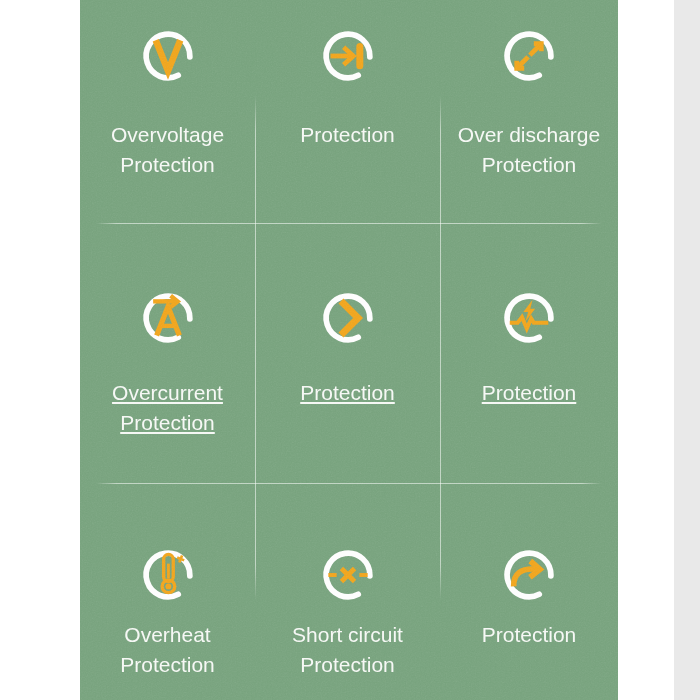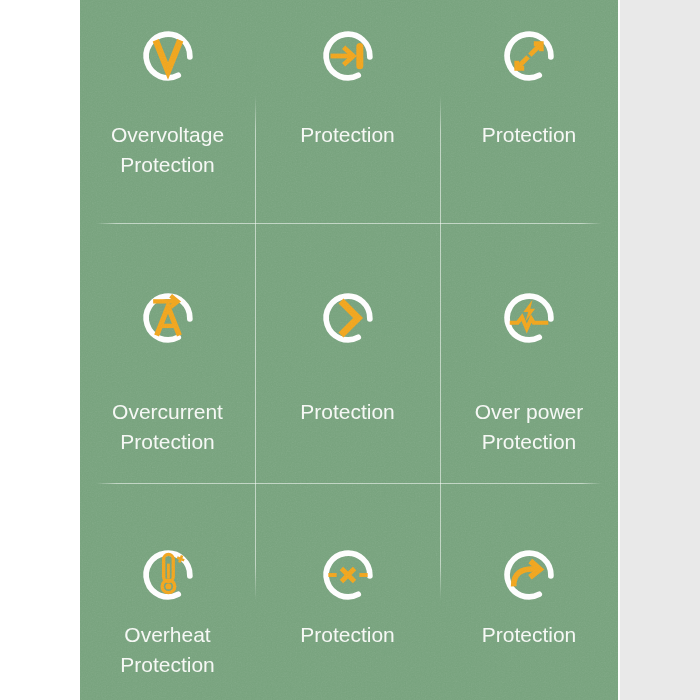--- a/index.html
+++ b/index.html
@@ -5,21 +5,21 @@
   :root{
     --page-bg:#ffffff;
     --panel-bg:#77a27d;
     --icon-accent:#f0a41e;
     --icon-ring:#fdfdfd;
     --label-color:#f6f8f5;
   }
   *{margin:0;padding:0;box-sizing:border-box;}
   html,body{background:#e9e9e9;}
   .screen{
-    position:relative;width:620px;height:700px;overflow:hidden;
+    position:relative;width:674px;height:700px;overflow:hidden;
     background:var(--page-bg);
     font-family:"Liberation Sans","DejaVu Sans",sans-serif;
   }
   .side-bar{position:absolute;top:0;height:700px;background:var(--page-bg);}
   .side-bar.left{left:0;width:80px;}
   .side-bar.right{left:618px;width:82px;}
   .panel{
     position:absolute;left:80px;top:0;width:538px;height:700px;
     background:var(--panel-bg);
   }
@@ -37,21 +37,21 @@
   .cell.r1{padding-top:28px;}
   .cell.r2{padding-top:67px;}
   .cell.r3{padding-top:64px;}
   .icon{width:56px;height:56px;display:block;}
   .icon svg{width:56px;height:56px;display:block;}
   .ring{stroke:var(--icon-ring);stroke-width:6.5;fill:none;stroke-linecap:round;}
   .gly{stroke:var(--icon-accent);fill:none;}
   .gfill{fill:var(--icon-accent);stroke:none;}
   .label{color:var(--label-color);font-size:21px;line-height:29.5px;font-weight:400;}
   .cell.r1 .label{margin-top:36px;}
-  .cell.r2 .label{margin-top:51px;}
+  .cell.r2 .label{margin-top:32px;text-decoration:underline;}
   .cell.r3 .label{margin-top:17px;text-align:center;}
   .label span{display:block;}
   .gl{position:absolute;z-index:1;pointer-events:none;}
   .vline{
     width:1px;top:95px;height:505px;
     background:linear-gradient(to bottom,rgba(252,254,252,0),rgba(252,254,252,.55) 7%,rgba(252,254,252,.55) 93%,rgba(252,254,252,0));
   }
   .vline.v1{left:174.5px;}
   .vline.v2{left:359.5px;}
   .hline{
@@ -107,20 +107,21 @@
         <span class="icon">
           <svg viewBox="0 0 64 64">
             <path class="ring" d="M43.7 54.1 A25 25 0 1 1 57 32.9"></path>
             <path class="gly" d="M33 31 L46 18" stroke-width="5.5"></path>
             <path class="gly" d="M37.5 18 H46 V26.5" stroke-width="5.5"></path>
             <path class="gly" d="M31 33 L18 46" stroke-width="5.5"></path>
             <path class="gly" d="M18 37.5 V46 H26.5" stroke-width="5.5"></path>
           </svg>
         </span>
         <div class="label">
+          <span>Over discharge</span>
           <span>Protection</span>
         </div>
       </div>
 
       <div class="cell r2">
         <span class="icon">
           <svg viewBox="0 0 64 64">
             <path class="ring" d="M43.7 54.1 A25 25 0 1 1 57 32.9"></path>
             <path class="gly" d="M15 13 H41" stroke-width="5"></path>
             <path class="gly" d="M35 6.5 L43 13 L35 19.5" stroke-width="5"></path>
@@ -148,21 +149,20 @@
 
       <div class="cell r2">
         <span class="icon">
           <svg viewBox="0 0 64 64">
             <path class="ring" d="M43.7 54.1 A25 25 0 1 1 57 32.9"></path>
             <path class="gly" d="M10 37.5 H19 L24 31 L29.5 44 L34.5 32.5 L37.5 37.5 H54" stroke-width="4.5"></path>
             <path class="gfill" d="M36 11 L25.5 25 H31 L28 36 L39 21.5 H33.5 Z"></path>
           </svg>
         </span>
         <div class="label">
-          <span>Over power</span>
           <span>Protection</span>
         </div>
       </div>
 
       <div class="cell r3">
         <span class="icon">
           <svg viewBox="0 0 64 64">
             <path class="ring" d="M43.7 54.1 A25 25 0 1 1 57 32.9"></path>
             <rect class="gly" x="27" y="8.5" width="11" height="31" rx="5.5" stroke-width="3.8"></rect>
             <circle class="gly" cx="32.5" cy="45" r="7.2" stroke-width="3.8"></circle>
@@ -184,20 +184,21 @@
         <span class="icon">
           <svg viewBox="0 0 64 64">
             <path class="ring" d="M43.7 54.1 A25 25 0 1 1 57 32.9"></path>
             <path class="gly" d="M24.5 24.5 L39.5 39.5" stroke-width="5.5"></path>
             <path class="gly" d="M39.5 24.5 L24.5 39.5" stroke-width="5.5"></path>
             <path class="gly" d="M9.5 32 H19" stroke-width="4.5"></path>
             <path class="gly" d="M45 32 H54.5" stroke-width="4.5"></path>
           </svg>
         </span>
         <div class="label">
+          <span>Short circuit</span>
           <span>Protection</span>
         </div>
       </div>
 
       <div class="cell r3">
         <span class="icon">
           <svg viewBox="0 0 64 64">
             <path class="ring" d="M43.7 54.1 A25 25 0 1 1 57 32.9"></path>
             <path class="gly" d="M14.5 45 C14 31 23 23.5 41 25.5" stroke-width="6.5"></path>
             <path class="gly" d="M33.5 16 L44.5 25.5 L33 34.5" stroke-width="6.5"></path>

